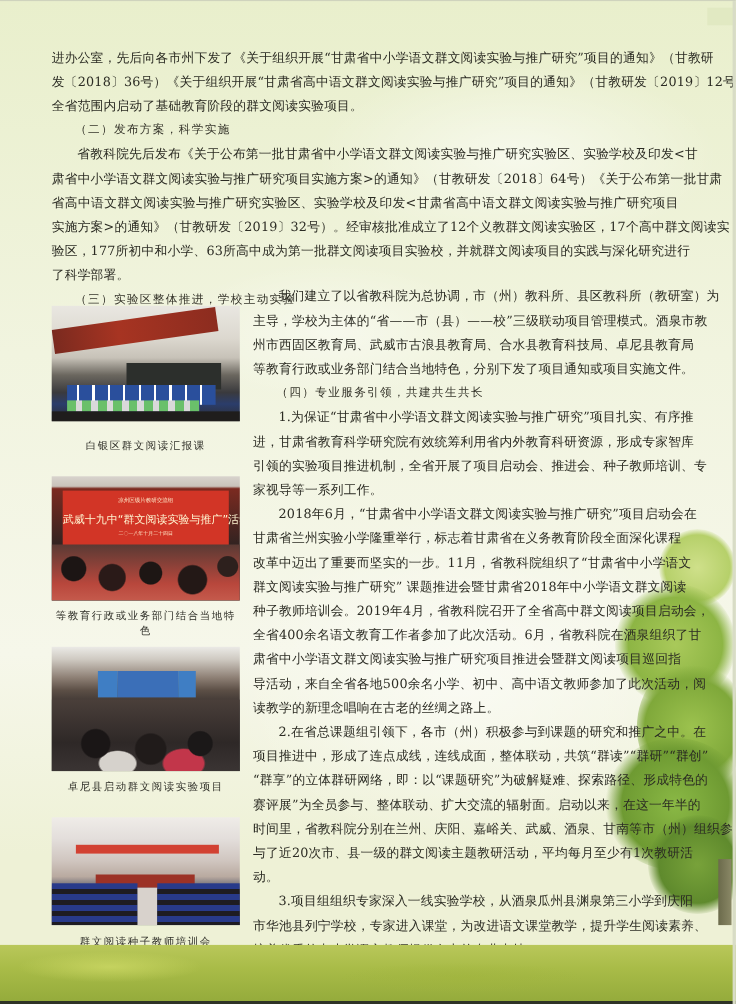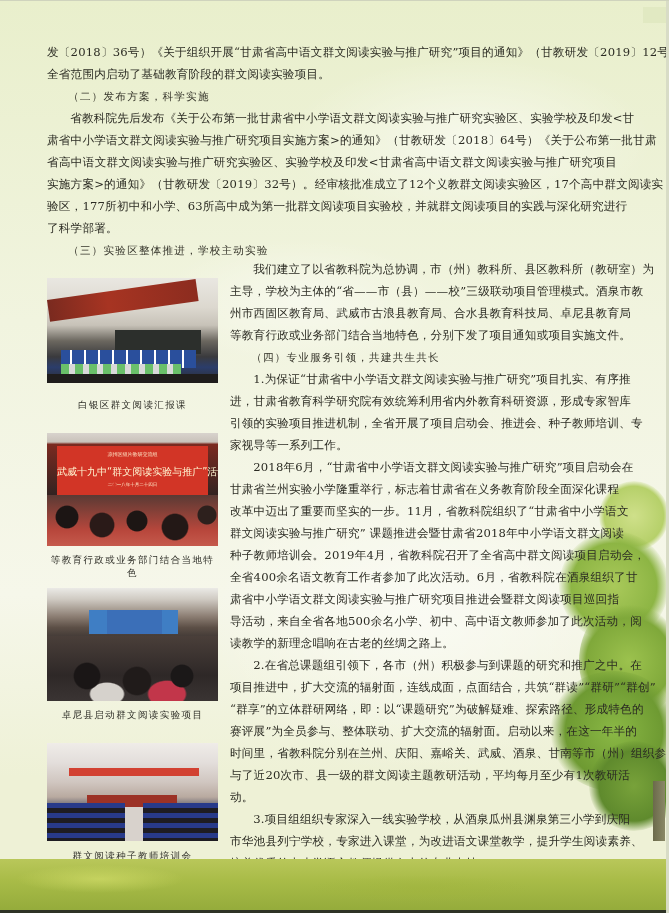--- a/index.html
+++ b/index.html
@@ -137,20 +137,21 @@
     <div class="blob" style="left:70px;top:10px;width:70px;height:70px;background:radial-gradient(circle,#cfe08a 0%,#b6d06a 60%,rgba(182,208,106,0) 72%);"></div>
     <div class="blob" style="left:30px;top:60px;width:110px;height:110px;background:radial-gradient(circle,#a9c95a 0%,#8db544 55%,rgba(141,181,68,0) 72%);"></div>
     <div class="blob" style="left:50px;top:130px;width:100px;height:120px;background:radial-gradient(circle,#9cc24e 0%,#7fa83a 55%,rgba(127,168,58,0) 72%);"></div>
     <div class="blob" style="left:20px;top:200px;width:130px;height:120px;background:radial-gradient(circle,#8ab845 0%,#6e9a32 55%,rgba(110,154,50,0) 72%);"></div>
     <div class="blob" style="left:60px;top:270px;width:90px;height:90px;background:radial-gradient(circle,#78a23a 0%,#5f8a2d 55%,rgba(95,138,45,0) 72%);"></div>
   </div>
   <div class="trunk"></div>
 
   <div class="text-block top-text">
     <p class="p">
+      <span class="line">进办公室，先后向各市州下发了《关于组织开展“甘肃省中小学语文群文阅读实验与推广研究”项目的通知》（甘教研</span>
       <span class="line">发〔2018〕36号）《关于组织开展“甘肃省高中语文群文阅读实验与推广研究”项目的通知》（甘教研发〔2019〕12号），在</span>
       <span class="line last">全省范围内启动了基础教育阶段的群文阅读实验项目。</span>
     </p>
     <p class="heading">（二）发布方案，科学实施</p>
     <p class="p">
       <span class="line" style="text-indent:2em">省教科院先后发布《关于公布第一批甘肃省中小学语文群文阅读实验与推广研究实验区、实验学校及印发&lt;甘</span>
       <span class="line">肃省中小学语文群文阅读实验与推广研究项目实施方案&gt;的通知》（甘教研发〔2018〕64号）《关于公布第一批甘肃</span>
       <span class="line">省高中语文群文阅读实验与推广研究实验区、实验学校及印发&lt;甘肃省高中语文群文阅读实验与推广研究项目</span>
       <span class="line">实施方案&gt;的通知》（甘教研发〔2019〕32号）。经审核批准成立了12个义教群文阅读实验区，17个高中群文阅读实</span>
       <span class="line">验区，177所初中和小学、63所高中成为第一批群文阅读项目实验校，并就群文阅读项目的实践与深化研究进行</span>
@@ -182,21 +183,21 @@
       <span class="line">群文阅读实验与推广研究” 课题推进会暨甘肃省2018年中小学语文群文阅读</span>
       <span class="line">种子教师培训会。2019年4月，省教科院召开了全省高中群文阅读项目启动会，</span>
       <span class="line">全省400余名语文教育工作者参加了此次活动。6月，省教科院在酒泉组织了甘</span>
       <span class="line">肃省中小学语文群文阅读实验与推广研究项目推进会暨群文阅读项目巡回指</span>
       <span class="line">导活动，来自全省各地500余名小学、初中、高中语文教师参加了此次活动，阅</span>
       <span class="line last">读教学的新理念唱响在古老的丝绸之路上。</span>
     </p>
 
     <p class="p">
       <span class="line" style="text-indent:2em">2.在省总课题组引领下，各市（州）积极参与到课题的研究和推广之中。在</span>
-      <span class="line">项目推进中，扩大交流的辐射面，连线成面，点面结合，共筑“群读”“群研”“群创”</span>
+      <span class="line">项目推进中，形成了连点成线，连线成面，整体联动，共筑“群读”“群研”“群创”</span>
       <span class="line">“群享”的立体群研网络，即：以“课题研究”为破解疑难、探索路径、形成特色的</span>
       <span class="line">赛评展”为全员参与、整体联动、扩大交流的辐射面。启动以来，在这一年半的</span>
       <span class="line">时间里，省教科院分别在兰州、庆阳、嘉峪关、武威、酒泉、甘南等市（州）组织参</span>
       <span class="line">与了近20次市、县一级的群文阅读主题教研活动，平均每月至少有1次教研活</span>
       <span class="line last">动。</span>
     </p>
 
     <p class="p">
       <span class="line" style="text-indent:2em">3.项目组组织专家深入一线实验学校，从酒泉瓜州县渊泉第三小学到庆阳</span>
       <span class="line">市华池县列宁学校，专家进入课堂，为改进语文课堂教学，提升学生阅读素养、</span>

